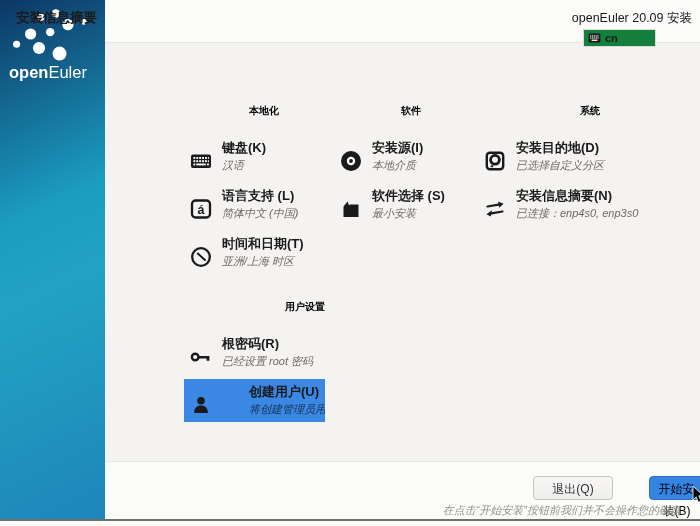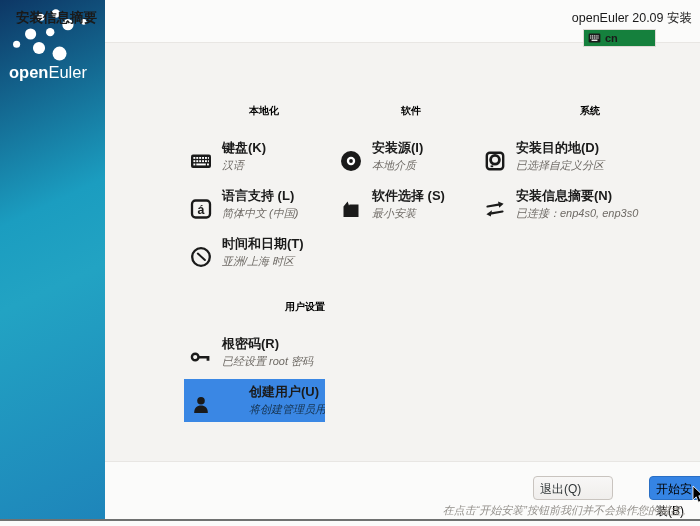--- a/index.html
+++ b/index.html
@@ -35,21 +35,21 @@
   .item .icn{width:22px;height:22px;flex:none;margin-top:1px;}
   .item .t{display:block;font-size:13px;font-weight:bold;color:#1a1a1a;line-height:16px;white-space:nowrap;}
   .item .s{display:block;font-size:11px;font-style:italic;color:#6e6a65;line-height:14px;margin-top:2px;white-space:nowrap;}
   .item.sel{background:#3a87e4;width:141px;box-sizing:border-box;overflow:hidden;gap:37px;}
   .item.sel .s{color:#16334f;}
 
   
   .footerbar{position:absolute;left:105px;top:461px;width:595px;height:58px;background:#fbfbfa;
     border-top:1px solid #e8e6e3;box-sizing:border-box;}
   .btn{position:absolute;top:476px;height:24px;border-radius:4px;font-size:12px;line-height:22px;
-    text-align:left;box-sizing:border-box;cursor:pointer;font-family:"Liberation Sans",sans-serif;}
+    text-align:center;box-sizing:border-box;cursor:pointer;font-family:"Liberation Sans",sans-serif;}
   .btn-quit{left:533px;width:80px;background:linear-gradient(#f8f7f6,#f0eeec);border:1px solid #c9c4bf;color:#2e3436;}
   .btn-begin{left:649px;width:55px;background:#3584e4;border:1px solid #2a6fc4;color:#000000;}
   .hint{position:absolute;right:8px;top:503px;font-size:11px;font-style:italic;color:#94918c;}
   .bottomline{position:absolute;left:0;top:519px;width:700px;height:2px;background:#6f7170;}
   .below{position:absolute;left:0;top:521px;width:700px;height:5px;background:#fbfbfa;}
   .cursor{position:absolute;left:692px;top:486px;z-index:9;}
 </style>
 </head>
 <body>
 

